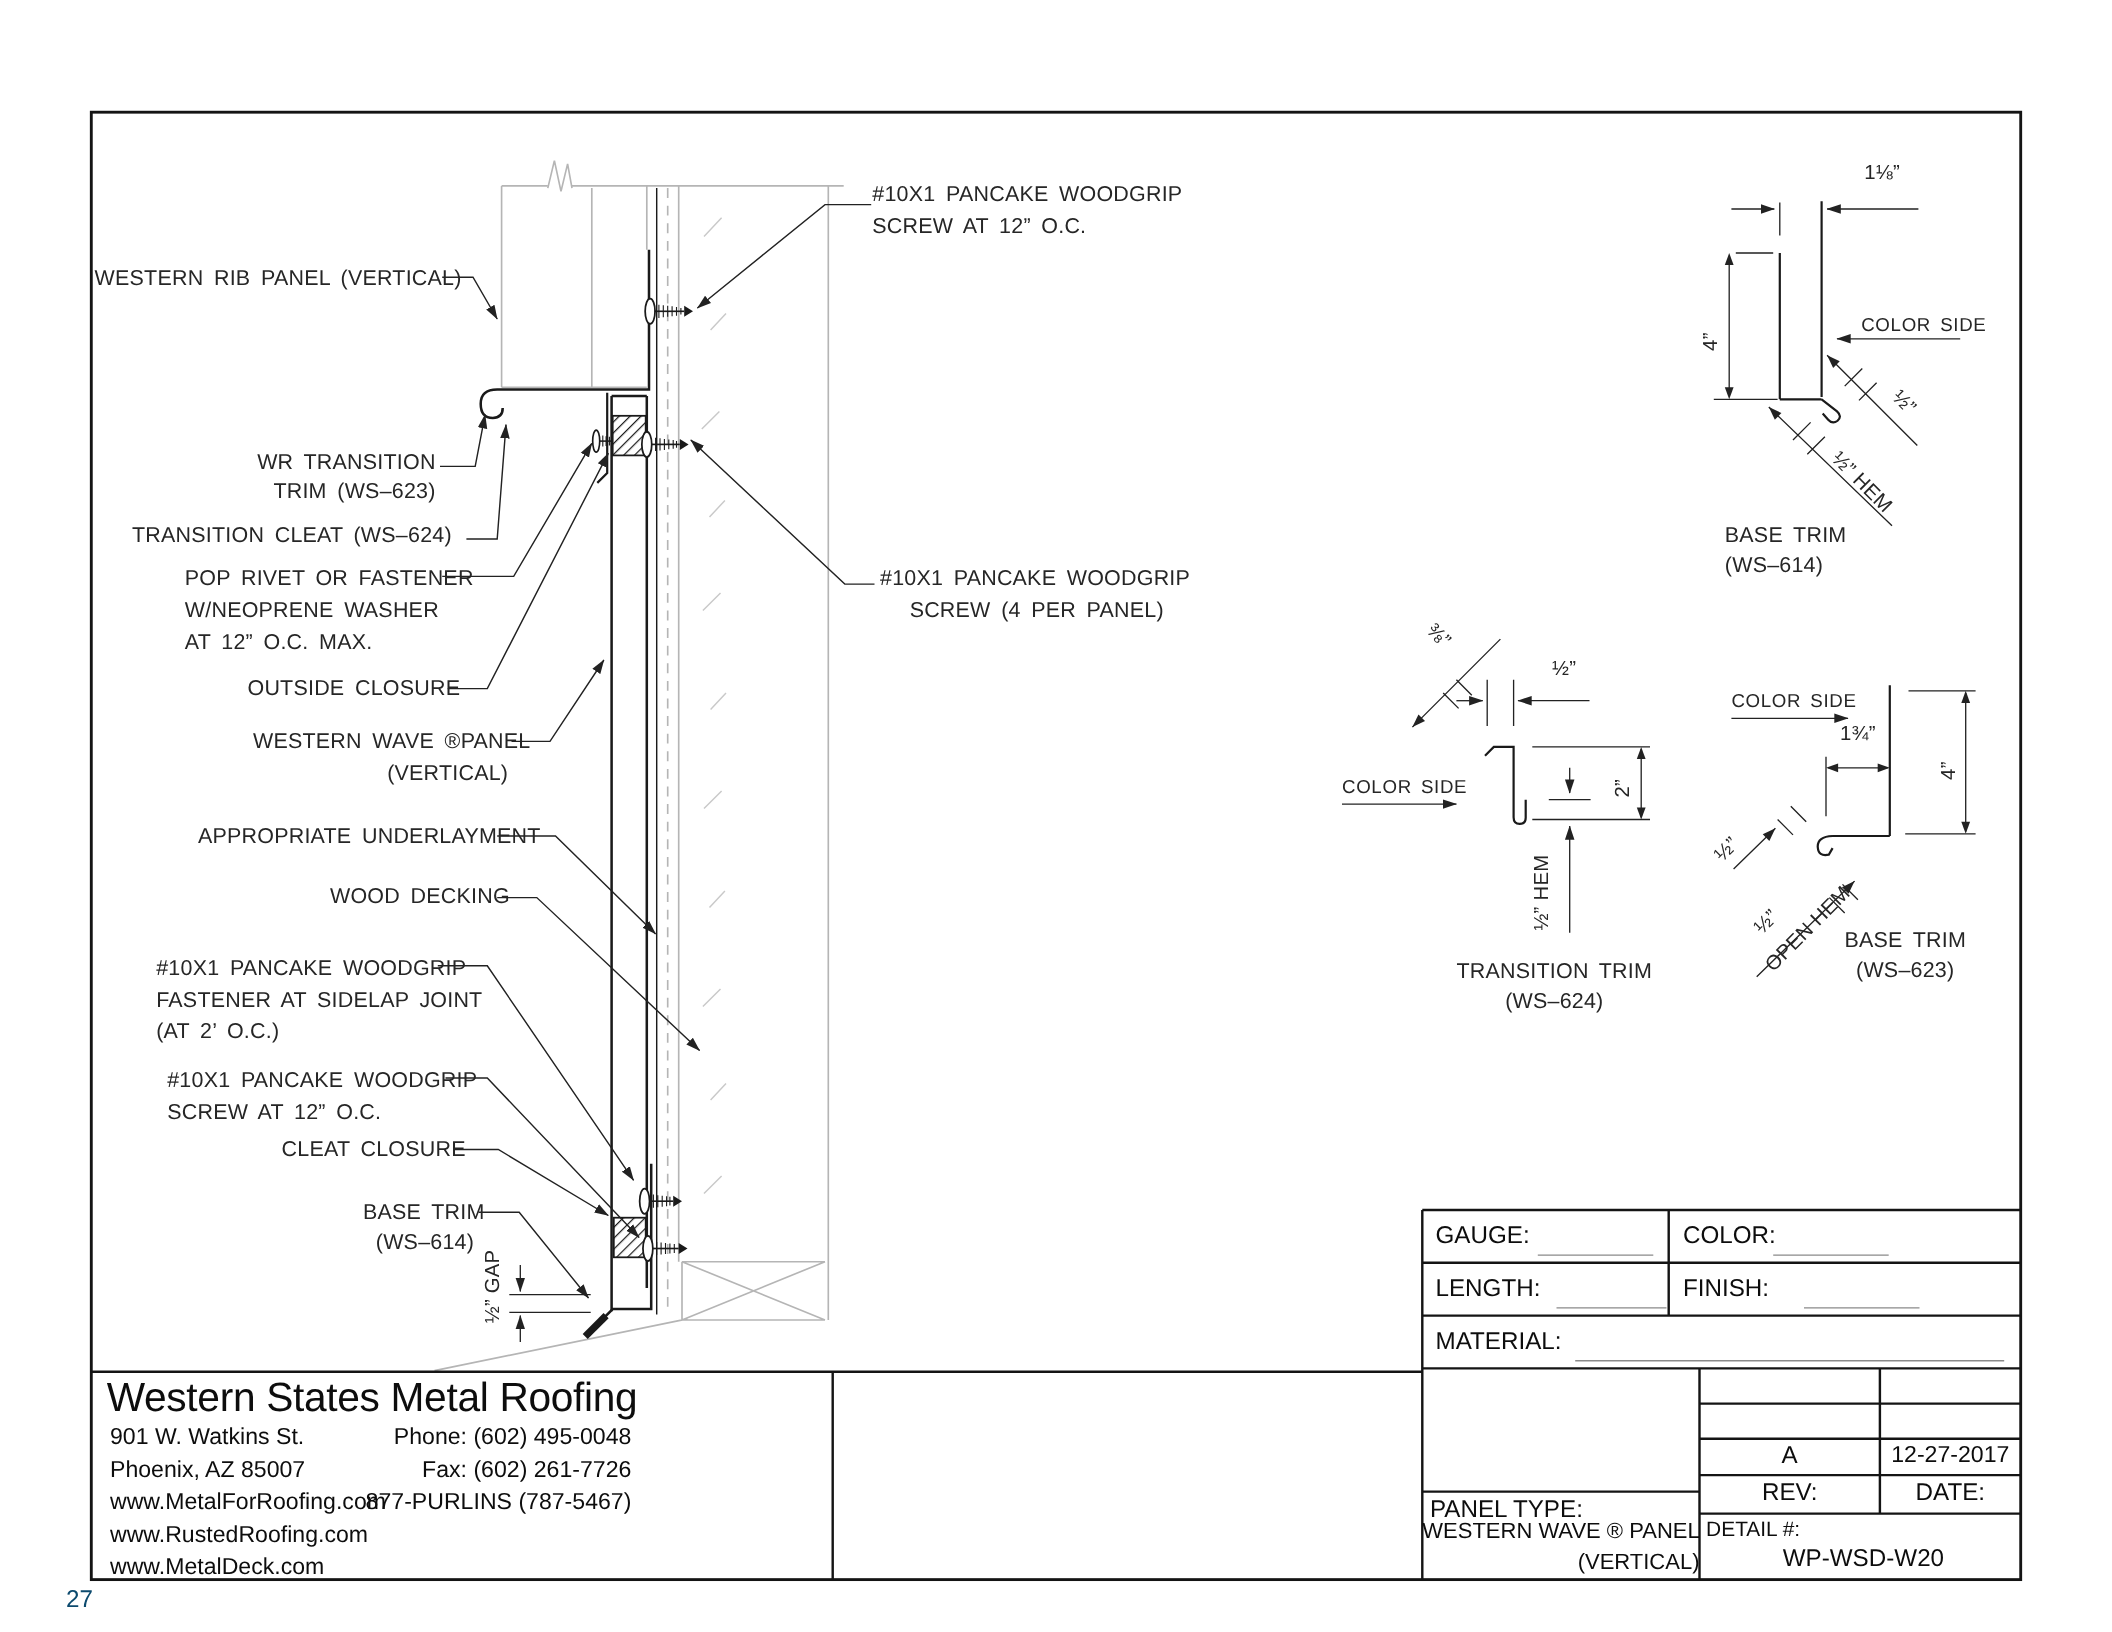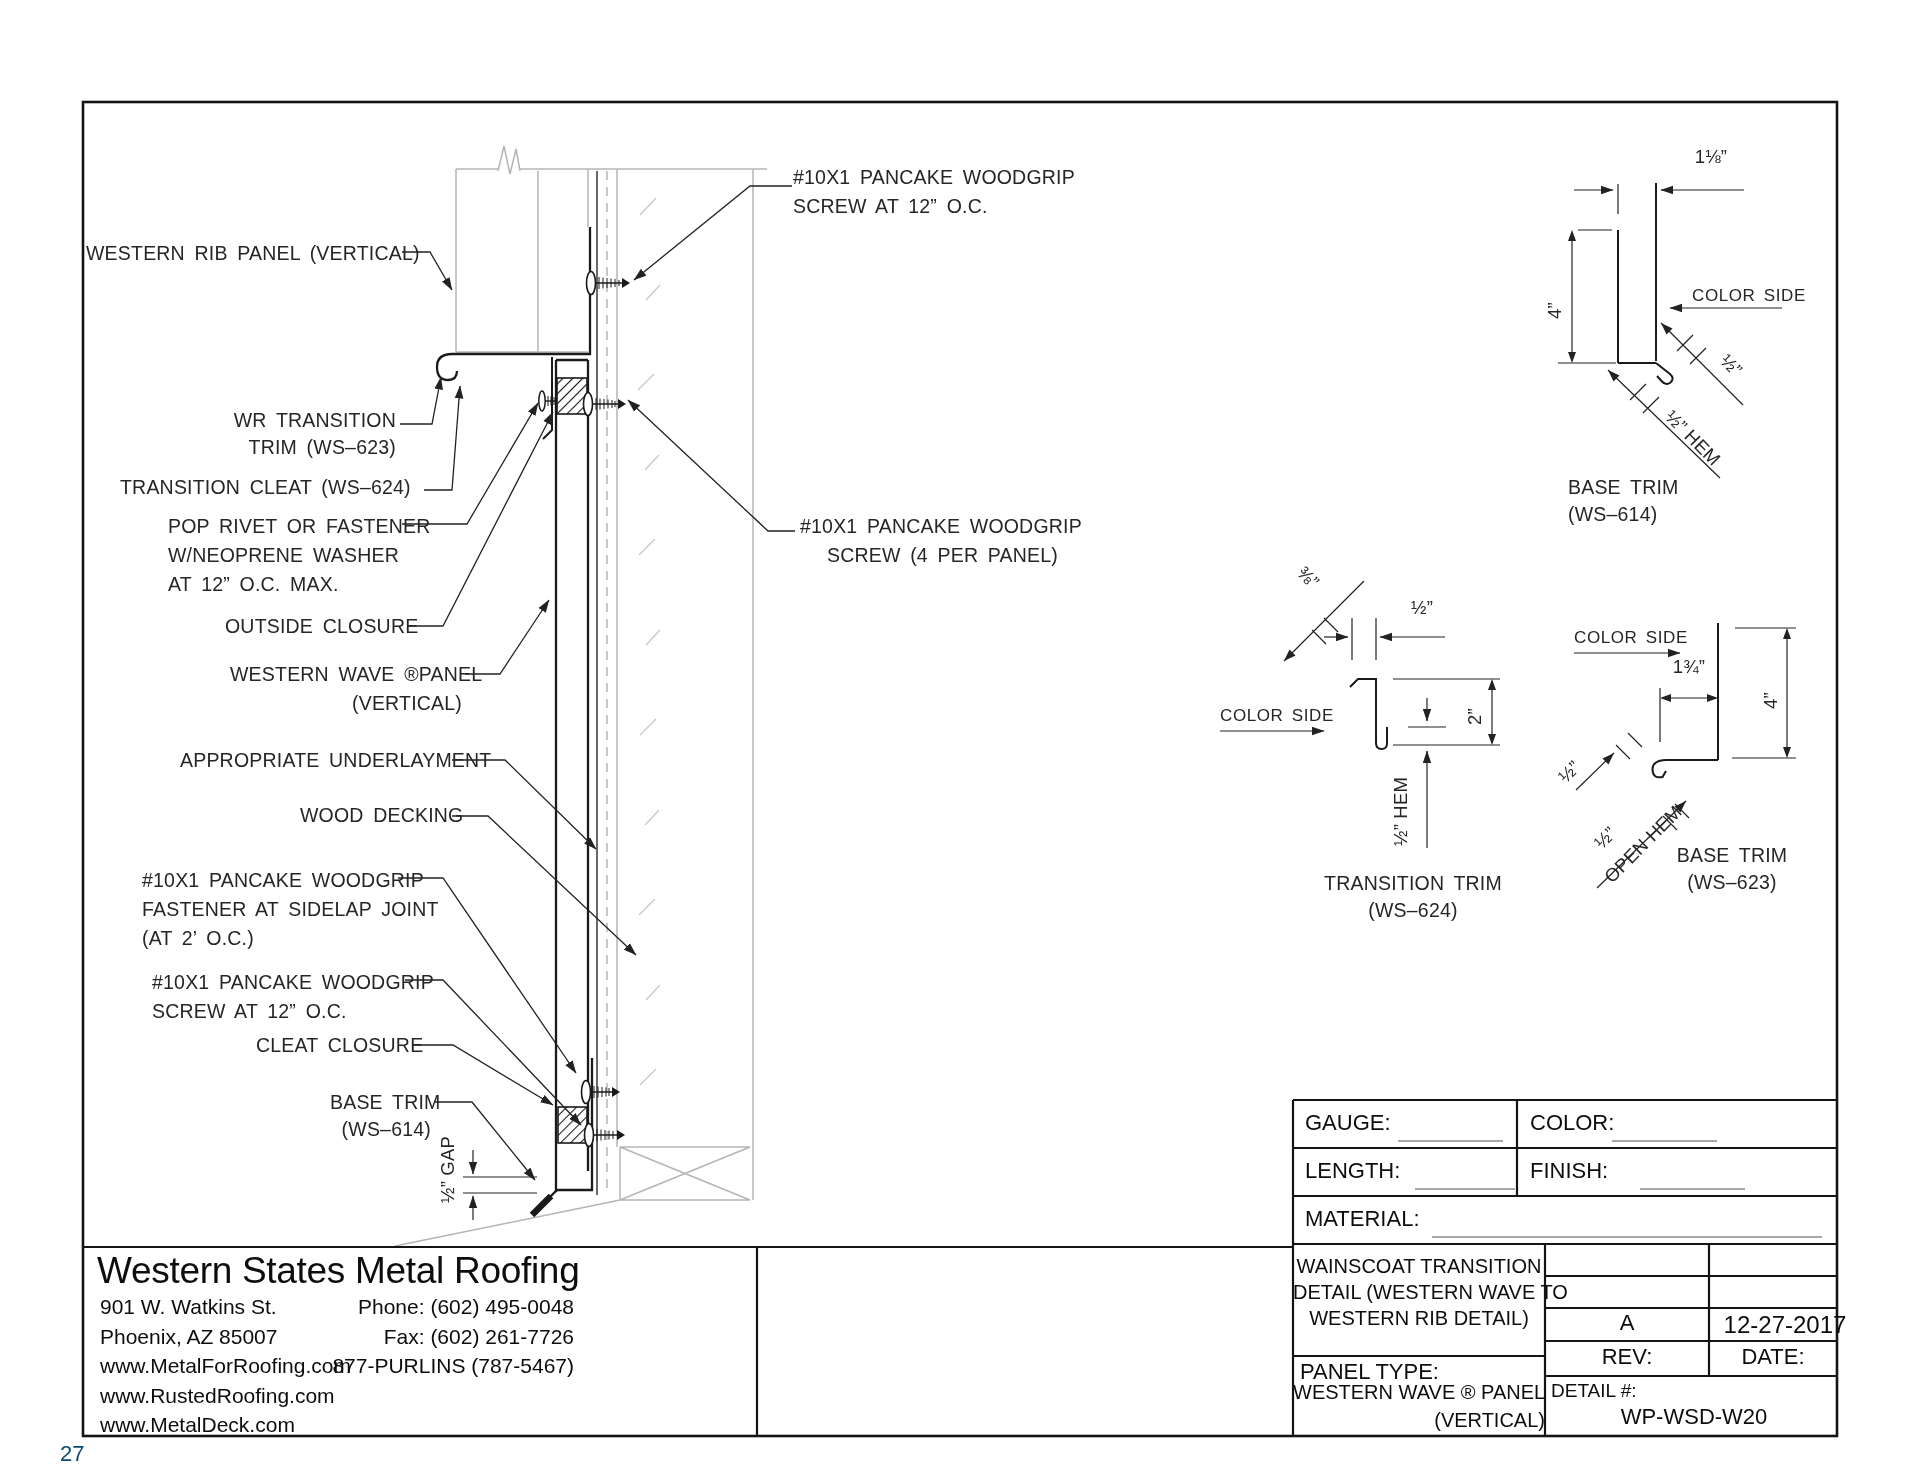--- a/index.html
+++ b/index.html
@@ -288,34 +288,29 @@
     <div>BASE TRIM</div>
     <div>(WS–623)</div>
   </div>
 
   <div class="t tb" style="left:1305px;top:1110px;">GAUGE:</div>
   <div class="t tb" style="left:1530px;top:1110px;">COLOR:</div>
   <div class="t tb" style="left:1305px;top:1158px;">LENGTH:</div>
   <div class="t tb" style="left:1530px;top:1158px;">FINISH:</div>
   <div class="t tb" style="left:1305px;top:1206px;">MATERIAL:</div>
 
-  <div class="t title3 c" style="left:1293px;top:1253px;width:252px;">
-    <div>WAINSCOAT TRANSITION</div>
-    <div>DETAIL (WESTERN WAVE TO</div>
-    <div>WESTERN RIB DETAIL)</div>
-  </div>
 
   <div class="t tbs" style="left:1300px;top:1359px;">PANEL TYPE:</div>
   <div class="t title3 c pt" style="left:1293px;top:1378px;width:252px;text-align:right;">
     <div>WESTERN WAVE ® PANEL</div>
     <div>(VERTICAL)</div>
   </div>
 
   <div class="t tb c" style="left:1545px;top:1310px;width:164px;">A</div>
-  <div class="t tb c" style="left:1709px;top:1311px;width:128px;font-size:24px;padding-left:12px;">12-27-2017</div>
+  <div class="t tb c" style="left:1709px;top:1311px;width:128px;font-size:21px;">12-27-2017</div>
   <div class="t tb c" style="left:1545px;top:1344px;width:164px;">REV:</div>
   <div class="t tb c" style="left:1709px;top:1344px;width:128px;">DATE:</div>
   <div class="t tbd" style="left:1551px;top:1380px;">DETAIL #:</div>
   <div class="t tb c" style="left:1560px;top:1404px;width:268px;">WP-WSD-W20</div>
 
   <div class="t name" style="left:97px;top:1250px;">Western States Metal Roofing</div>
   <div class="t co" style="left:100px;top:1292px;">
     <div>901 W. Watkins St.</div>
     <div>Phoenix, AZ 85007</div>
     <div>www.MetalForRoofing.com</div>

